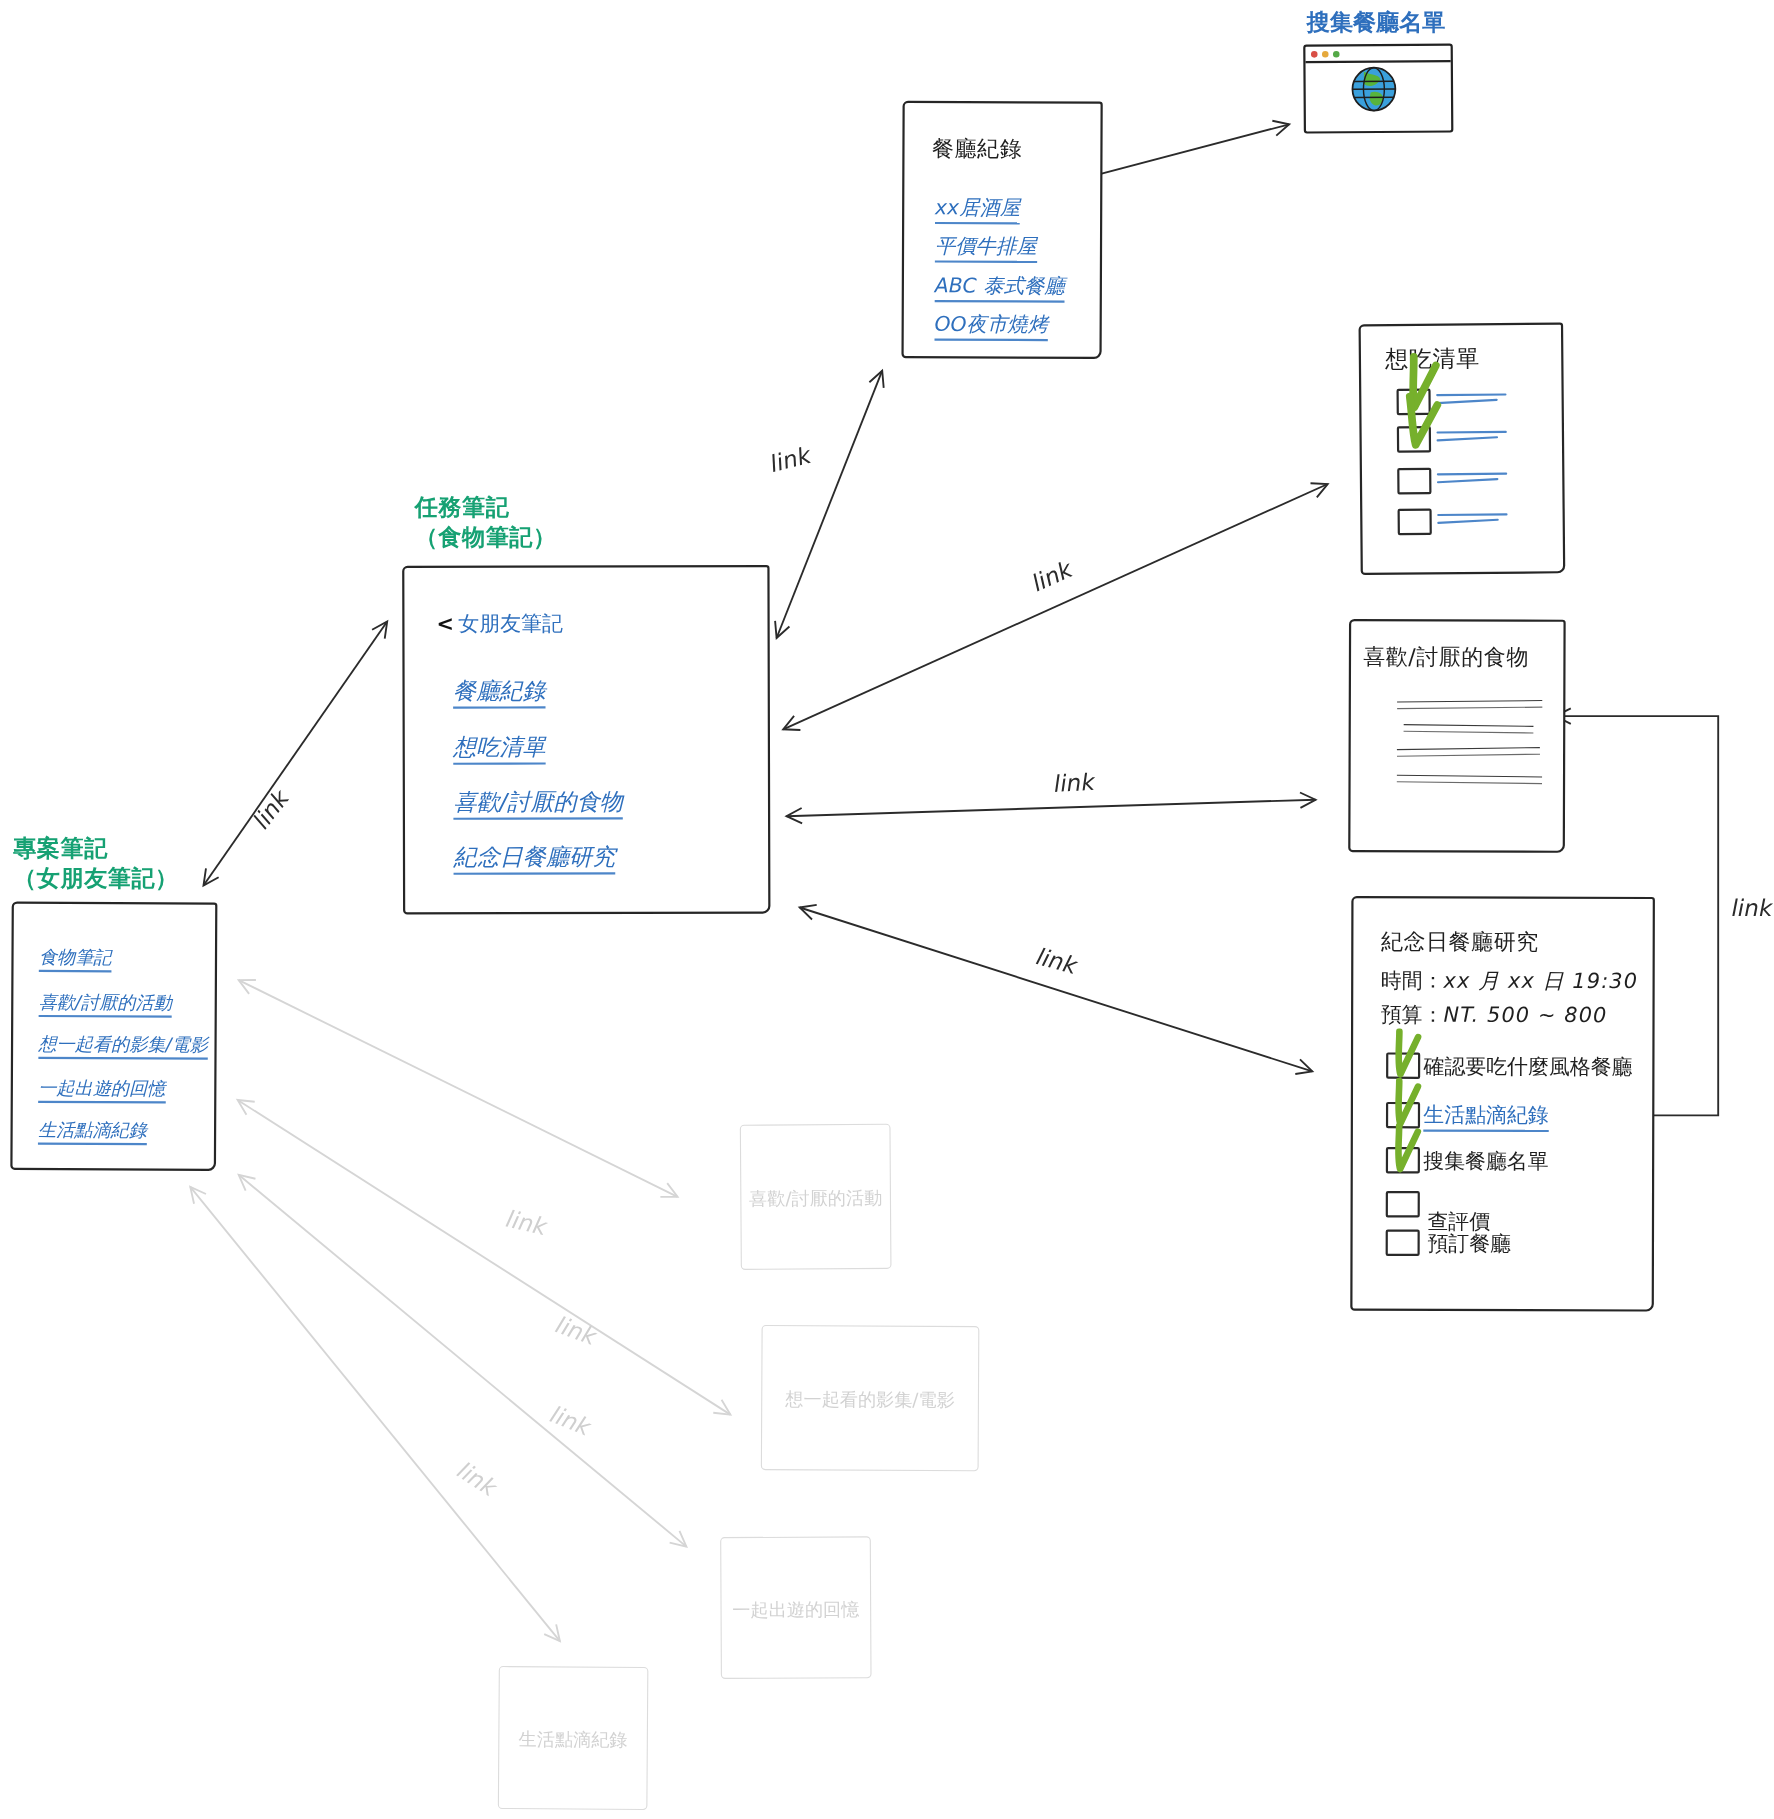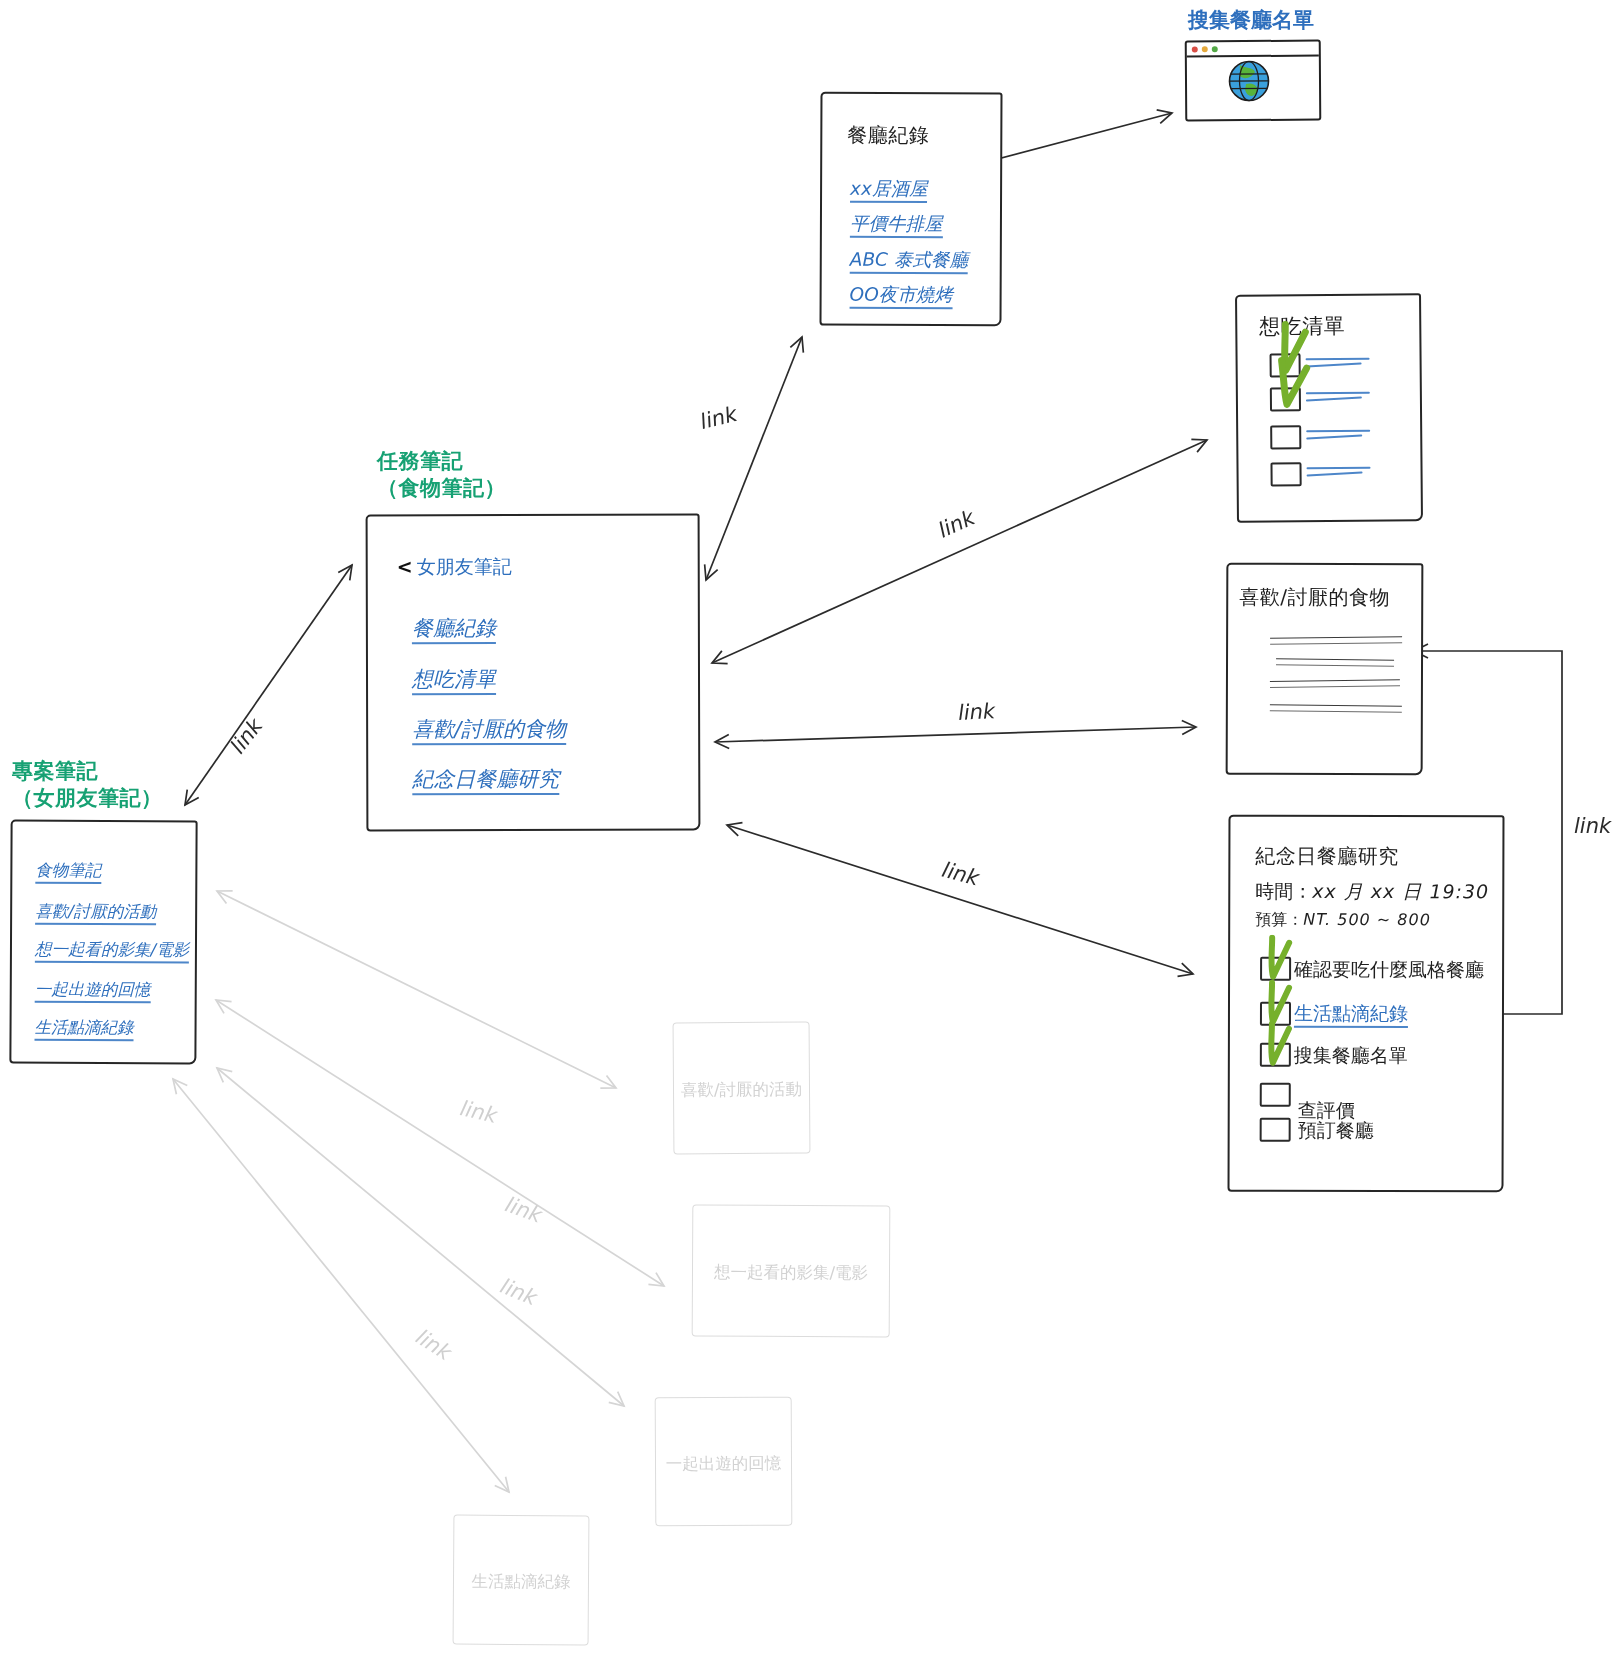--- a/index.html
+++ b/index.html
@@ -151,21 +151,21 @@
     <div class="fline" style="left:48px;top:94px;width:118px;transform:rotate(0.6deg);"></div>
     <div class="fline" style="left:42px;top:115px;width:130px;transform:rotate(-1deg);"></div>
     <div class="fline" style="left:42px;top:140px;width:132px;transform:rotate(0.5deg);"></div>
   </div>
 
   <div class="box" style="left:1228px;top:815px;width:272px;height:373px;transform:rotate(0.15deg);">
     <div class="note-title" style="left:25px;top:26px;">紀念日餐廳研究</div>
     <div style="position:absolute;left:25px;top:62px;font-size:19px;white-space:nowrap;">
       <span>時間：</span><span class="hand">xx 月 xx 日 19:30</span>
     </div>
-    <div style="position:absolute;left:25px;top:93px;font-size:16px;white-space:nowrap;">
+    <div style="position:absolute;left:25px;top:93px;font-size:19px;white-space:nowrap;">
       <span>預算：</span><span class="hand">NT. 500 ~ 800</span>
     </div>
     <span class="cb" style="left:30px;top:140px;"></span>
     <span class="cb" style="left:30px;top:185px;"></span>
     <span class="cb" style="left:30px;top:226px;"></span>
     <span class="cb" style="left:30px;top:266px;"></span>
     <span class="cb" style="left:30px;top:301px;"></span>
     <div style="position:absolute;left:64px;top:140px;font-size:19px;white-space:nowrap;">確認要吃什麼風格餐廳</div>
     <div style="position:absolute;left:64px;top:184px;font-size:19px;white-space:nowrap;"><span class="blink">生活點滴紀錄</span></div>
     <div style="position:absolute;left:64px;top:226px;font-size:19px;white-space:nowrap;">搜集餐廳名單</div>

